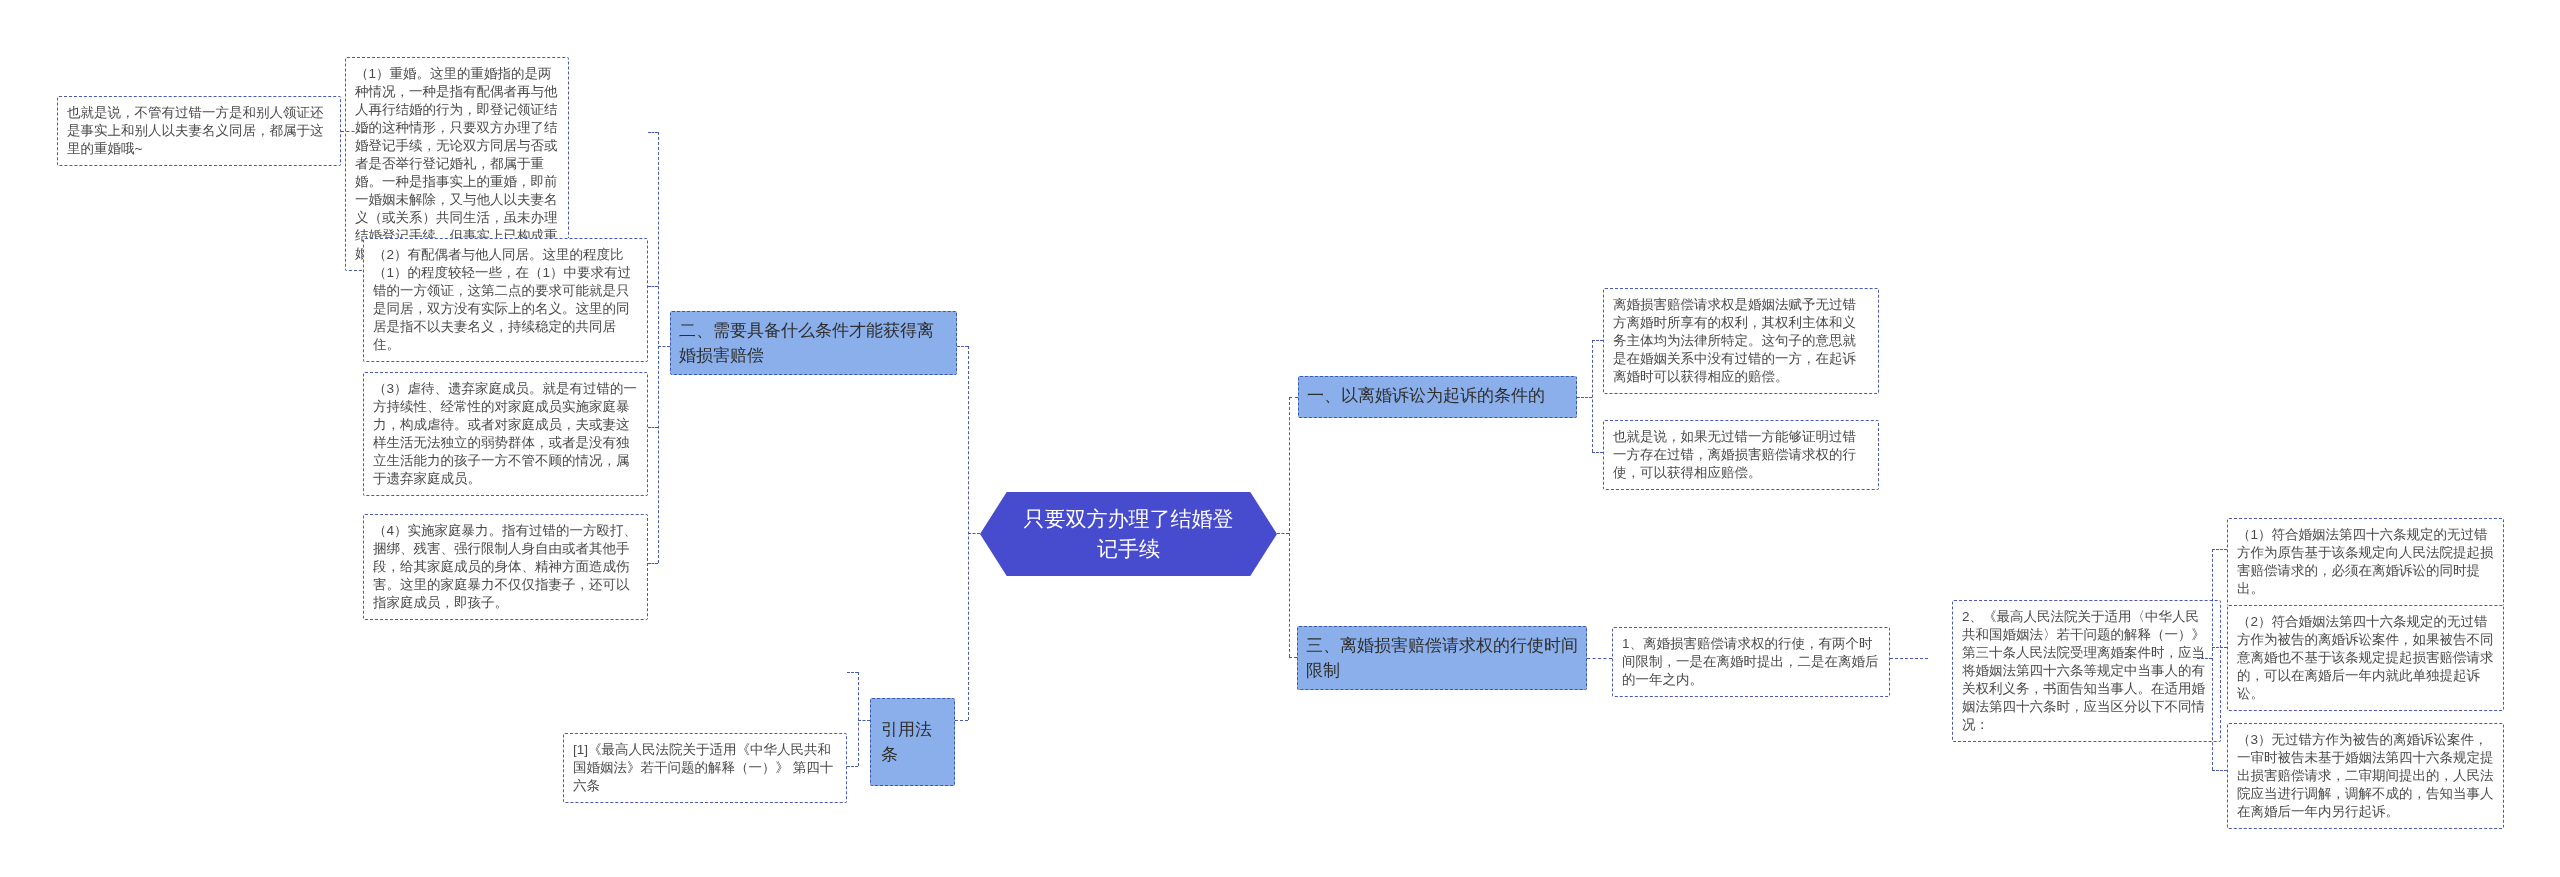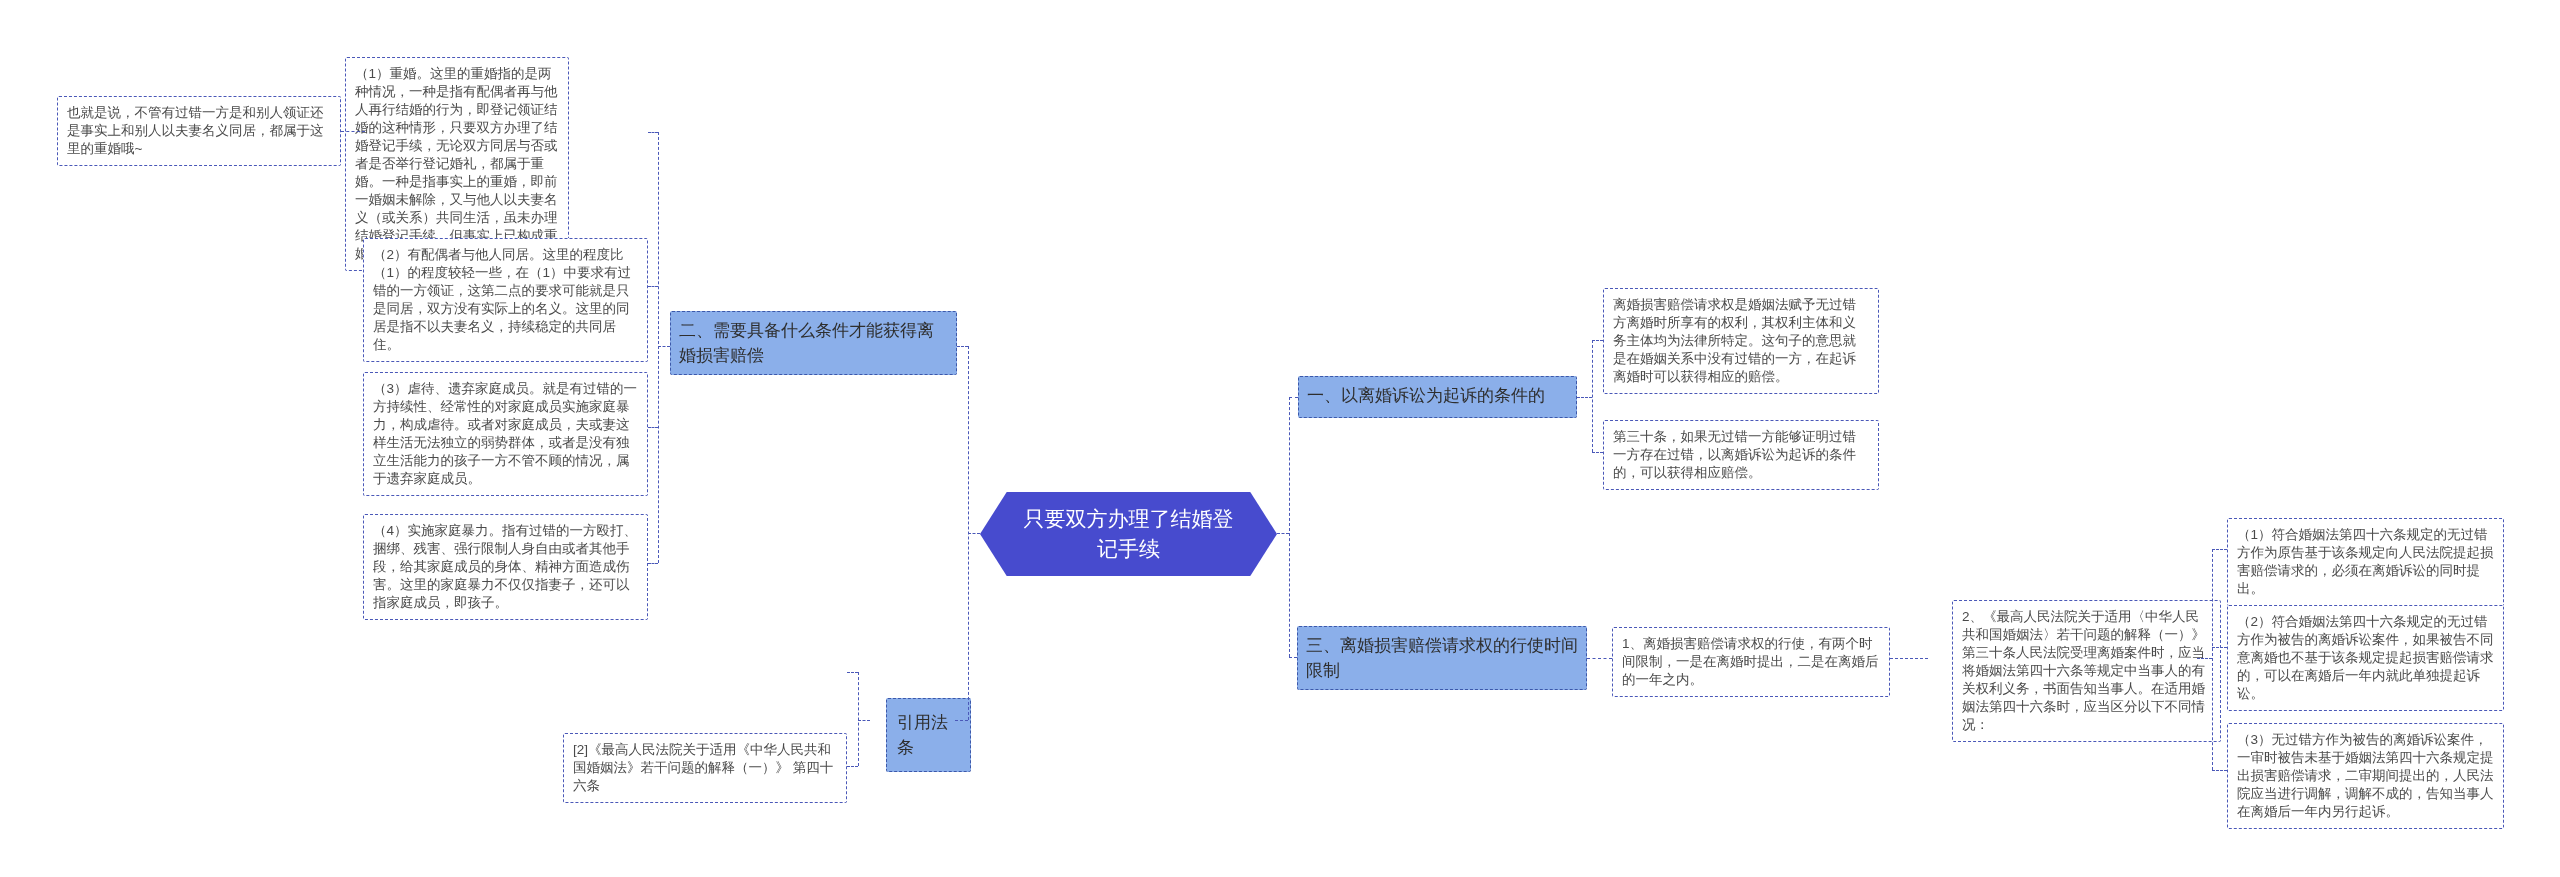--- a/index.html
+++ b/index.html
@@ -59,38 +59,38 @@
 </style>
 </head>
 <body>
 
 <div id="canvas">
 
   <div class="center-node" style="left:980px;top:492px;width:297px;height:84px;">只要双方办理了结婚登记手续</div>
 
   <div class="topic" style="left:1298px;top:376px;width:279px;min-height:42px;">一、以离婚诉讼为起诉的条件的</div>
   <div class="box" style="left:1603px;top:288px;width:276px;min-height:100px;">离婚损害赔偿请求权是婚姻法赋予无过错方离婚时所享有的权利，其权利主体和义务主体均为法律所特定。这句子的意思就是在婚姻关系中没有过错的一方，在起诉离婚时可以获得相应的赔偿。</div>
-  <div class="box" style="left:1603px;top:420px;width:276px;min-height:62px;">第三十条，如果无过错一方能够证明过错一方存在过错，以离婚诉讼为起诉的条件的，可以获得相应赔偿。</div>
+  <div class="box" style="left:1603px;top:420px;width:276px;min-height:62px;">也就是说，如果无过错一方能够证明过错一方存在过错，离婚损害赔偿请求权的行使，可以获得相应赔偿。</div>
 
   <div class="topic" style="left:670px;top:311px;width:287px;min-height:64px;">二、需要具备什么条件才能获得离婚损害赔偿</div>
   <div class="box" style="left:57px;top:96px;width:284px;min-height:66px;">也就是说，不管有过错一方是和别人领证还是事实上和别人以夫妻名义同居，都属于这里的重婚哦~</div>
   <div class="box" style="left:345px;top:57px;width:224px;min-height:148px;">（1）重婚。这里的重婚指的是两种情况，一种是指有配偶者再与他人再行结婚的行为，即登记领证结婚的这种情形，只要双方办理了结婚登记手续，无论双方同居与否或者是否举行登记婚礼，都属于重婚。一种是指事实上的重婚，即前一婚姻未解除，又与他人以夫妻名义（或关系）共同生活，虽未办理结婚登记手续，但事实上已构成重婚。</div>
   <div class="box" style="left:363px;top:238px;width:285px;min-height:94px;">（2）有配偶者与他人同居。这里的程度比（1）的程度较轻一些，在（1）中要求有过错的一方领证，这第二点的要求可能就是只是同居，双方没有实际上的名义。这里的同居是指不以夫妻名义，持续稳定的共同居住。</div>
   <div class="box" style="left:363px;top:372px;width:285px;min-height:108px;">（3）虐待、遗弃家庭成员。就是有过错的一方持续性、经常性的对家庭成员实施家庭暴力，构成虐待。或者对家庭成员，夫或妻这样生活无法独立的弱势群体，或者是没有独立生活能力的孩子一方不管不顾的情况，属于遗弃家庭成员。</div>
   <div class="box" style="left:363px;top:514px;width:285px;min-height:94px;">（4）实施家庭暴力。指有过错的一方殴打、捆绑、残害、强行限制人身自由或者其他手段，给其家庭成员的身体、精神方面造成伤害。这里的家庭暴力不仅仅指妻子，还可以指家庭成员，即孩子。</div>
 
   <div class="topic" style="left:1297px;top:626px;width:290px;min-height:62px;">三、离婚损害赔偿请求权的行使时间限制</div>
   <div class="box" style="left:1612px;top:627px;width:278px;min-height:62px;">1、离婚损害赔偿请求权的行使，有两个时间限制，一是在离婚时提出，二是在离婚后的一年之内。</div>
   <div class="box" style="left:1952px;top:600px;width:269px;min-height:114px;">2、《最高人民法院关于适用〈中华人民共和国婚姻法〉若干问题的解释（一）》第三十条人民法院受理离婚案件时，应当将婚姻法第四十六条等规定中当事人的有关权利义务，书面告知当事人。在适用婚姻法第四十六条时，应当区分以下不同情况：</div>
   <div class="box" style="left:2227px;top:518px;width:277px;min-height:60px;">（1）符合婚姻法第四十六条规定的无过错方作为原告基于该条规定向人民法院提起损害赔偿请求的，必须在离婚诉讼的同时提出。</div>
   <div class="box" style="left:2227px;top:605px;width:277px;min-height:82px;">（2）符合婚姻法第四十六条规定的无过错方作为被告的离婚诉讼案件，如果被告不同意离婚也不基于该条规定提起损害赔偿请求的，可以在离婚后一年内就此单独提起诉讼。</div>
   <div class="box" style="left:2227px;top:723px;width:277px;min-height:92px;">（3）无过错方作为被告的离婚诉讼案件，一审时被告未基于婚姻法第四十六条规定提出损害赔偿请求，二审期间提出的，人民法院应当进行调解，调解不成的，告知当事人在离婚后一年内另行起诉。</div>
 
-  <div class="topic" style="left:870px;top:698px;width:85px;min-height:43px;padding:11px 10px;margin-left:16px;">引用法条</div>
-  <div class="box" style="left:563px;top:733px;width:284px;min-height:62px;">[2]《最高人民法院关于适用《中华人民共和国婚姻法》若干问题的解释（一）》 第四十六条</div>
+  <div class="topic" style="left:870px;top:698px;width:85px;min-height:43px;padding:18px 10px;">引用法条</div>
+  <div class="box" style="left:563px;top:733px;width:284px;min-height:62px;">[1]《最高人民法院关于适用《中华人民共和国婚姻法》若干问题的解释（一）》 第四十六条</div>
 
   <div class="hl" style="left:341px;top:131px;width:24px;"></div>
   <div class="hl" style="left:648px;top:132px;width:10px;"></div>
   <div class="hl" style="left:648px;top:286px;width:10px;"></div>
   <div class="hl" style="left:648px;top:427px;width:10px;"></div>
   <div class="hl" style="left:648px;top:563px;width:10px;"></div>
   <div class="vl" style="left:658px;top:132px;height:431px;"></div>
   <div class="hl" style="left:658px;top:346px;width:12px;"></div>
   <div class="hl" style="left:957px;top:346px;width:11px;"></div>
   <div class="vl" style="left:968px;top:346px;height:374px;"></div>

